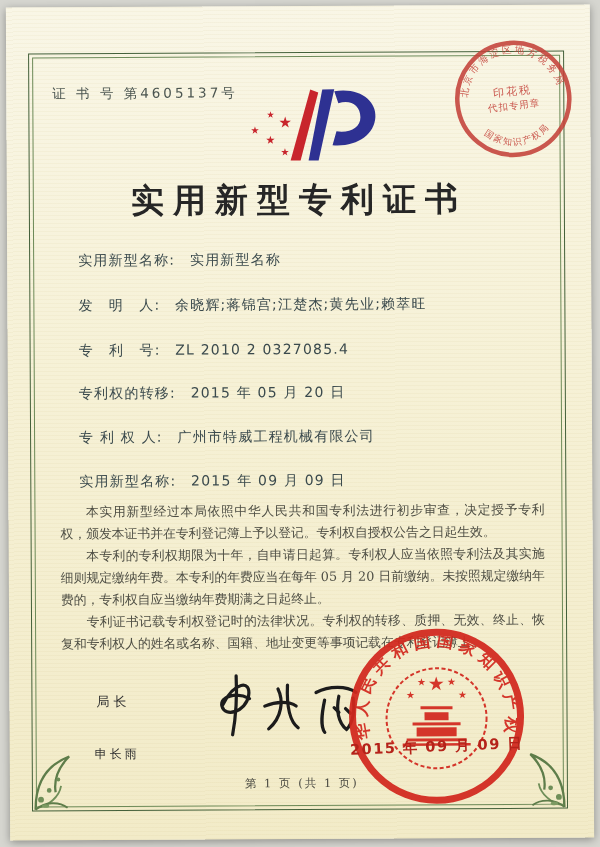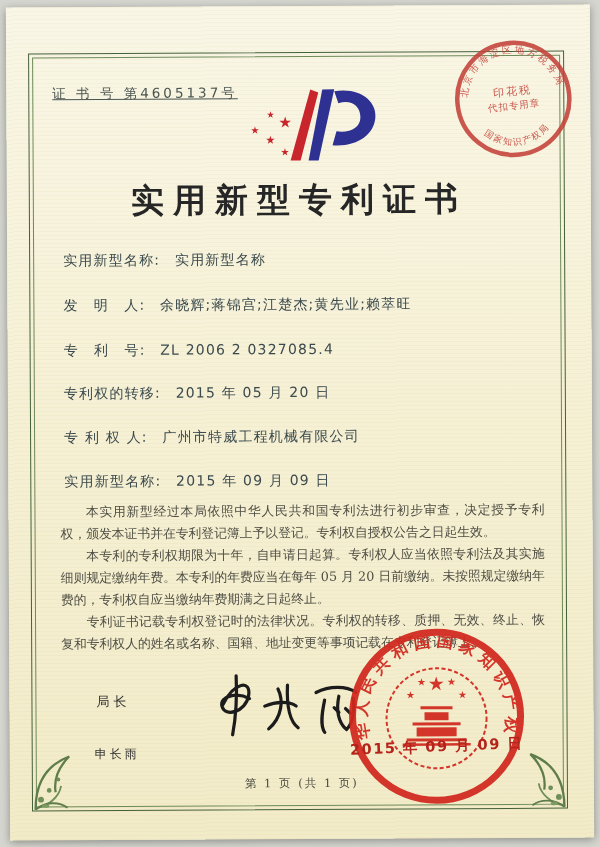--- a/index.html
+++ b/index.html
@@ -22,35 +22,34 @@
     border:1.6px solid #44603a;
   }
   .frame-inner{
     position:absolute;left:3px;top:3px;right:3px;bottom:3px;
     border:1px solid #6d8a58;
   }
   .cert-no{
     position:absolute;left:46px;top:78px;
     font-size:13.5px;color:#4b5550;letter-spacing:3px;
     font-family:"DejaVu Sans","Liberation Sans",sans-serif;
-    text-decoration:underline;
   }
   .logo{position:absolute;left:232px;top:80px;width:140px;height:78px;}
   .title{
     position:absolute;left:0;top:172px;width:100%;
     text-align:center;font-size:33px;font-weight:bold;color:#262626;
     letter-spacing:9px;margin:0;
   }
   .field-row{
     position:absolute;left:56px;
     font-size:14px;color:#3b4a4d;letter-spacing:1.2px;
     font-family:"DejaVu Sans","Liberation Sans",sans-serif;
     white-space:nowrap;
   }
-  .field-label{display:inline-block;}
+  .field-label{display:inline-block;margin-left:15px;}
   .field-value{display:inline-block;margin-left:9px;}
   .body-text{
     position:absolute;left:52px;top:494px;width:484px;
     font-size:12.8px;line-height:22px;color:#4e4e44;
     text-align:justify;
   }
   .body-text p{margin:0;text-indent:2em;}
   .sign-title{
     position:absolute;left:87px;top:686px;
     font-size:13px;color:#2f2f2f;letter-spacing:4px;font-weight:500;
@@ -141,21 +140,21 @@
     <div class="field-row" style="top:245px">
       <span class="field-label">实用新型名称:</span>
       <span class="field-value">实用新型名称</span>
     </div>
     <div class="field-row" style="top:290px">
       <span class="field-label">发　明　人:</span>
       <span class="field-value">余晓辉;蒋锦宫;江楚杰;黄先业;赖萃旺</span>
     </div>
     <div class="field-row" style="top:335px">
       <span class="field-label">专　利　号:</span>
-      <span class="field-value">ZL 2006 2 0327085.4</span>
+      <span class="field-value">ZL 2010 2 0327085.4</span>
     </div>
     <div class="field-row" style="top:378px">
       <span class="field-label">专利权的转移:</span>
       <span class="field-value">2015 年 05 月 20 日</span>
     </div>
     <div class="field-row" style="top:422px">
       <span class="field-label">专 利 权 人:</span>
       <span class="field-value">广州市特威工程机械有限公司</span>
     </div>
     <div class="field-row" style="top:466px">

